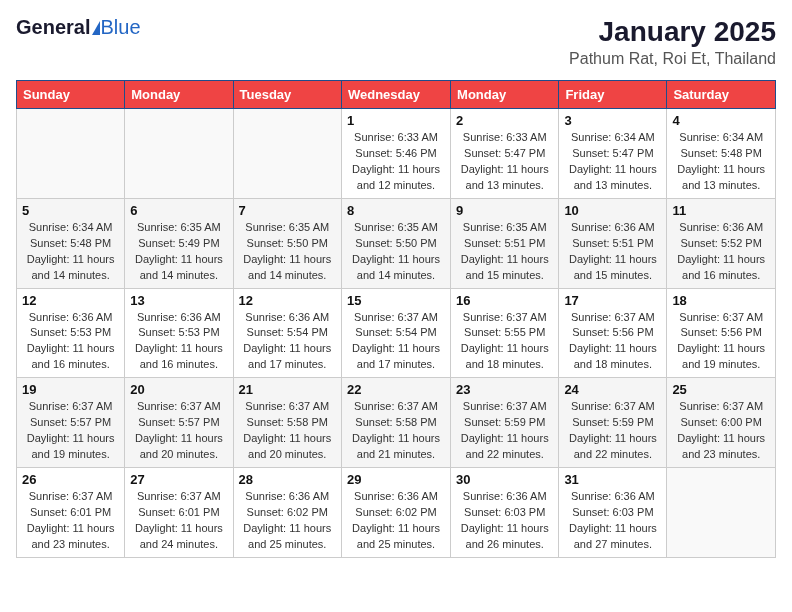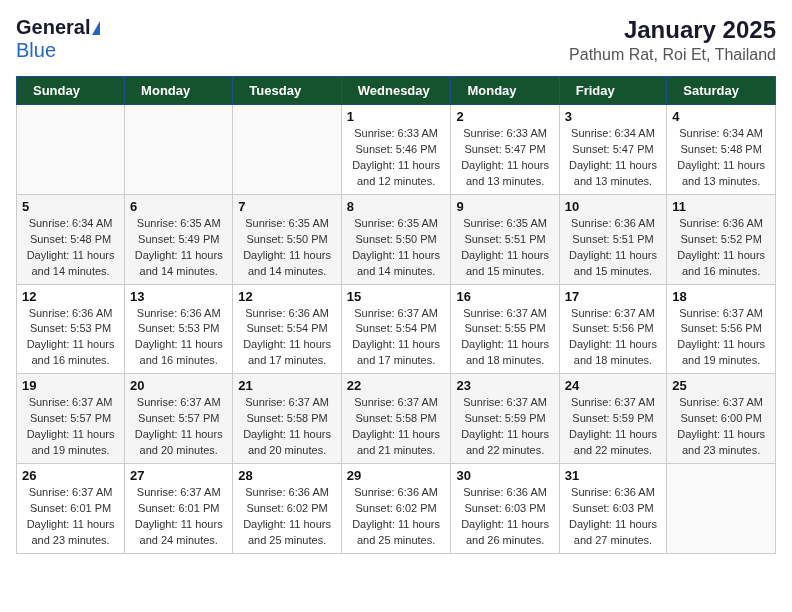--- a/index.html
+++ b/index.html
@@ -11,21 +11,21 @@
       padding: 16px;
     }
     .header {
       display: flex;
       justify-content: space-between;
       align-items: flex-start;
       margin-bottom: 12px;
     }
     .logo {
       display: flex;
-      flex-direction: column;
+      flex-direction: row;
       align-items: flex-start;
     }
     .logo-general {
       font-size: 20px;
       font-weight: bold;
       color: #1a1a2e;
     }
     .logo-blue {
       font-size: 20px;
       font-weight: normal;
@@ -42,38 +42,38 @@
       vertical-align: middle;
     }
     .logo-top-row {
       display: flex;
       align-items: center;
     }
     .title-block {
       text-align: right;
     }
     .month-title {
-      font-size: 24px;
+      font-size: 28px;
       font-weight: bold;
       color: #1a1a2e;
     }
     .location-title {
       font-size: 16px;
       color: #555;
       margin-top: 2px;
     }
     .calendar {
       width: 100%;
       border-collapse: collapse;
       font-size: 11px;
     }
     .calendar th {
-      background: #14532d;
+      background: #ef4444;
       color: white;
-      padding: 6px 16px;
+      padding: 6px 6px;
       text-align: left;
       font-size: 13px;
       font-weight: bold;
       border: 1px solid #1e4d8c;
     }
     .calendar td {
       vertical-align: top;
       border: 1px solid #ccc;
       padding: 4px 5px;
       width: 110px;

